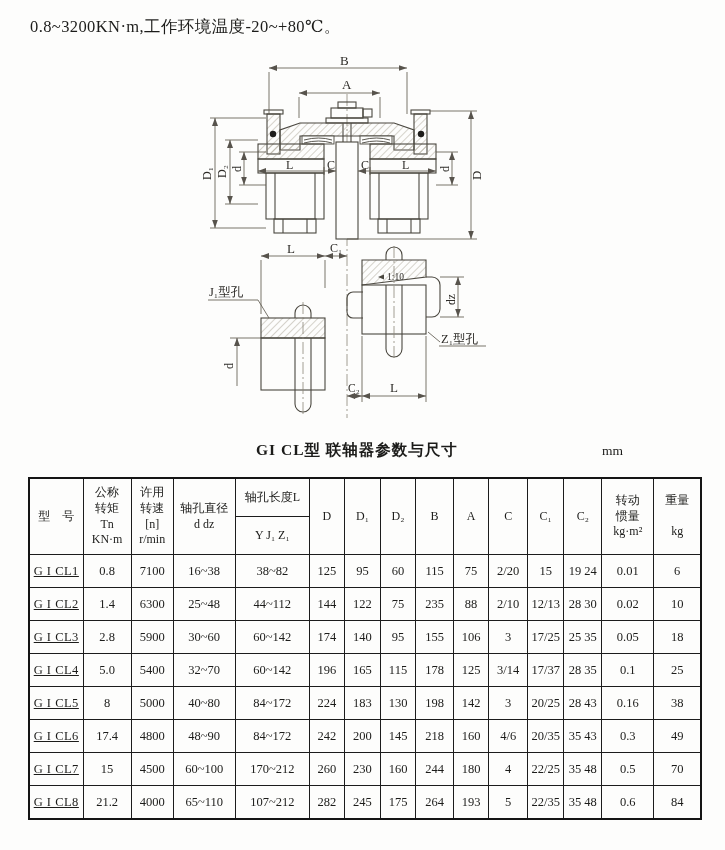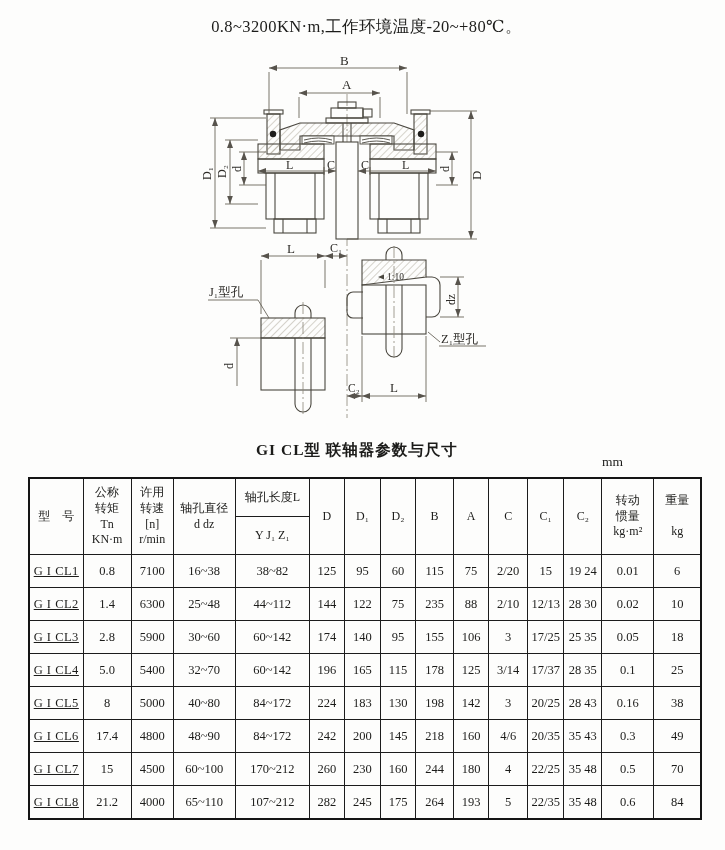--- a/index.html
+++ b/index.html
@@ -12,34 +12,34 @@
   }
   .page{width:725px;height:850px;position:relative;}
   
   .intro{
     margin:14px 22px 0 30px;
     font-size:16.5px;
     line-height:26px;
     letter-spacing:0.4px;
   }
   .intro .l1{display:block;text-indent:2em;}
-  .intro .l2{display:block;text-align:center;}
+  .intro .l2{display:block;}
   
   .drawing-wrap{margin:16px 0 0 28px;width:670px;height:378px;}
   svg text{
     font-family:"Liberation Serif","DejaVu Serif",serif;
     fill:#2e2c28;
   }
   
   .caption-row{position:relative;height:22px;margin:6px 0 15px 28px;width:674px;}
   .caption-title{
     position:absolute;left:228px;top:0;
     font-size:15.5px;font-weight:600;letter-spacing:1px;
   }
-  .caption-unit{position:absolute;left:574px;top:14px;font-size:13.5px;}
+  .caption-unit{position:absolute;left:574px;top:3px;font-size:13.5px;}
   
   table.spec{
     margin:13px 0 0 28px;
     border-collapse:collapse;
     table-layout:fixed;
     width:674px;
     border:2px solid #151515;
   }
   table.spec th, table.spec td{
     border:1px solid #1c1c1c;

